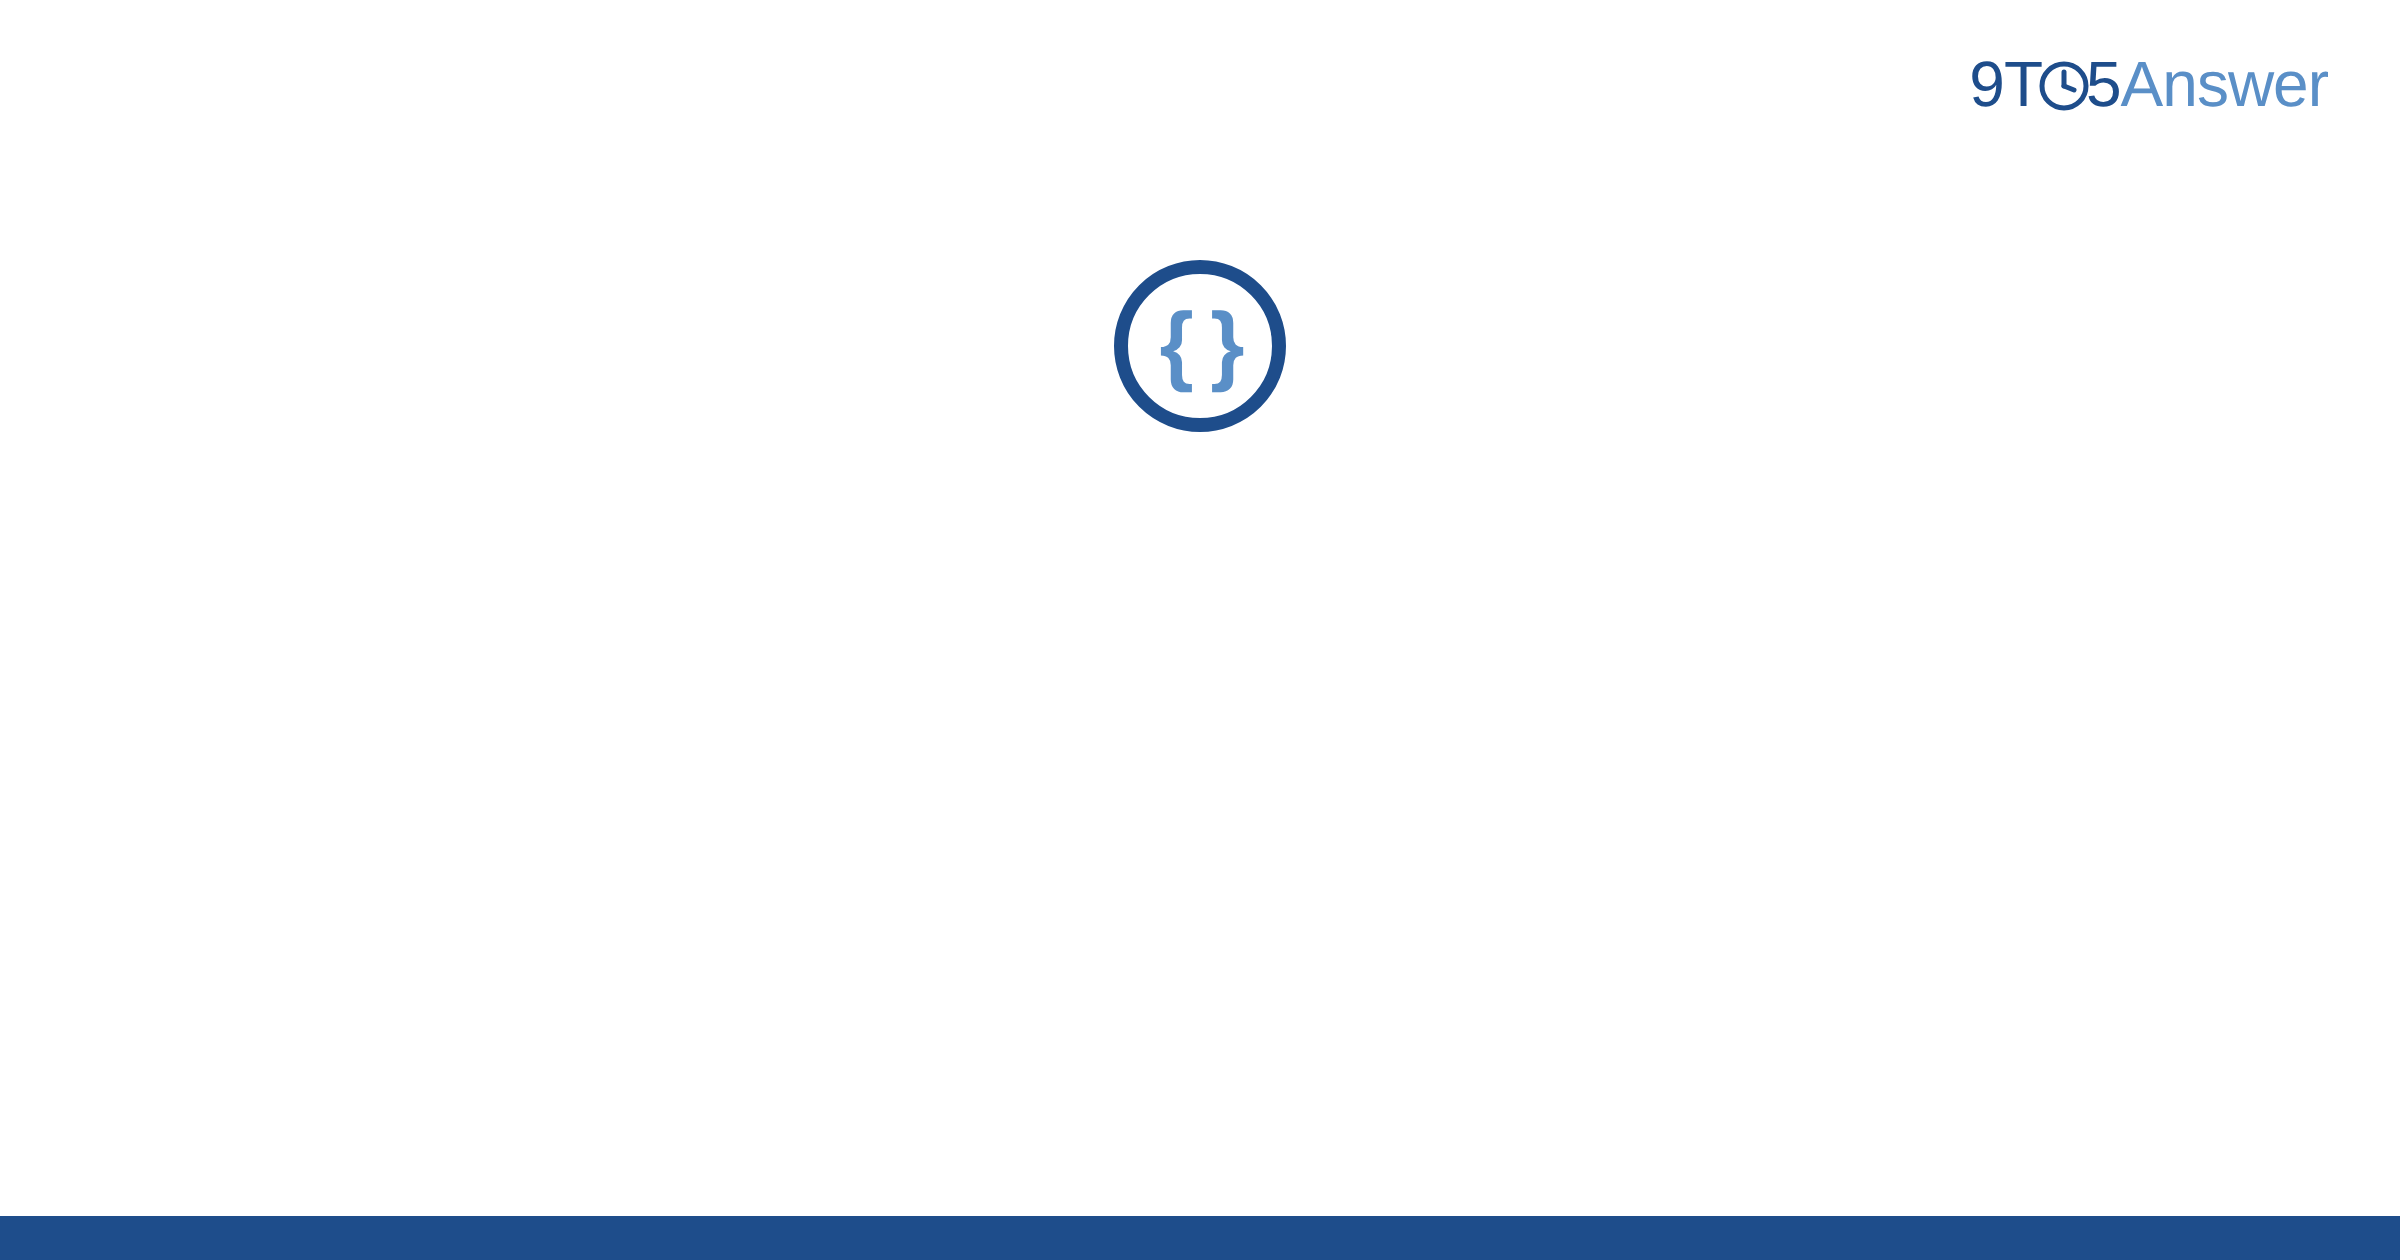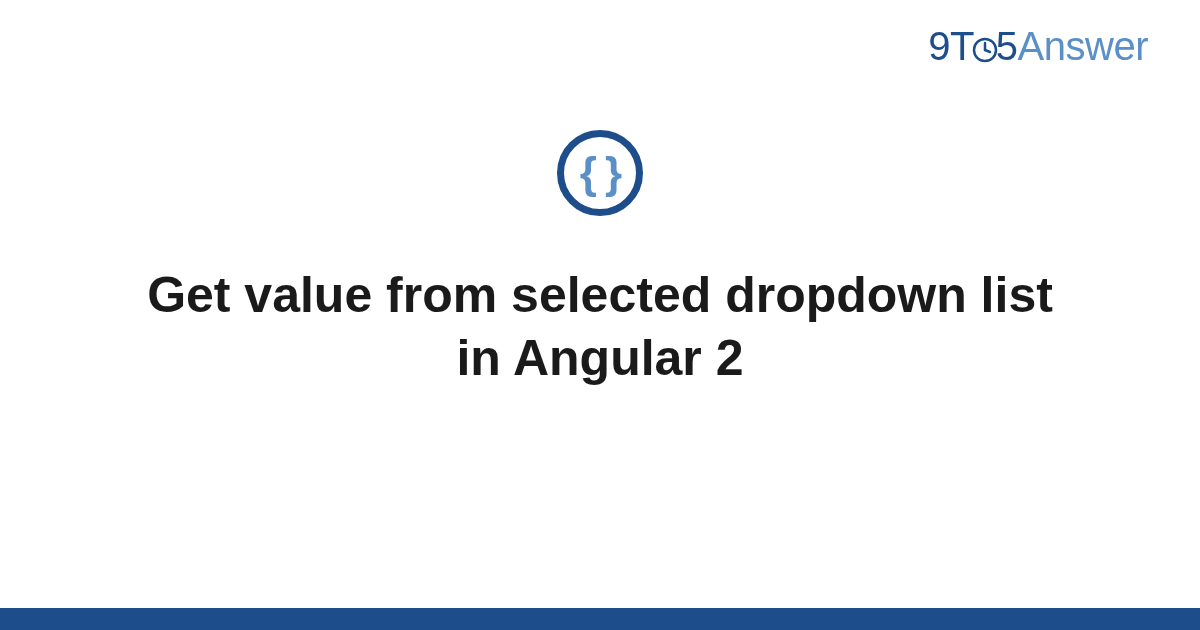--- a/index.html
+++ b/index.html
@@ -11,22 +11,22 @@
       width: 1200px;
       height: 630px;
       background: #ffffff;
       font-family: -apple-system, BlinkMacSystemFont, "Segoe UI", Helvetica, Arial, sans-serif;
       position: relative;
       overflow: hidden;
     }
     .brand {
       position: absolute;
       top: 24px;
-      right: 52px;
-      font-size: 40px;
+      right: 36px;
+      font-size: 32px;
       font-weight: 400;
       letter-spacing: -0.5px;
     }
     .brand .nine-t {
       color: #1e4d8b;
       font-weight: 500;
     }
     .brand .clock {
       display: inline-block;
       width: 26px;
@@ -92,16 +92,15 @@
         <circle cx="13" cy="13" r="11" fill="none" stroke="#1e4d8b" stroke-width="2.5"></circle>
         <line x1="13" y1="13" x2="13" y2="6" stroke="#1e4d8b" stroke-width="2.5" stroke-linecap="round"></line>
         <line x1="13" y1="13" x2="18" y2="15" stroke="#1e4d8b" stroke-width="2.5" stroke-linecap="round"></line>
       </svg></span><span class="five">5</span><span class="answer">Answer</span>
 </div>
 
 <div class="center">
   <div class="icon-circle">
     <span class="braces">{ }</span>
   </div>
-  <h1 class="title">Get value from selected dropdown list in Angular 2</h1>
 </div>
 
 <div class="footer-bar"></div>
 
 </body></html>

